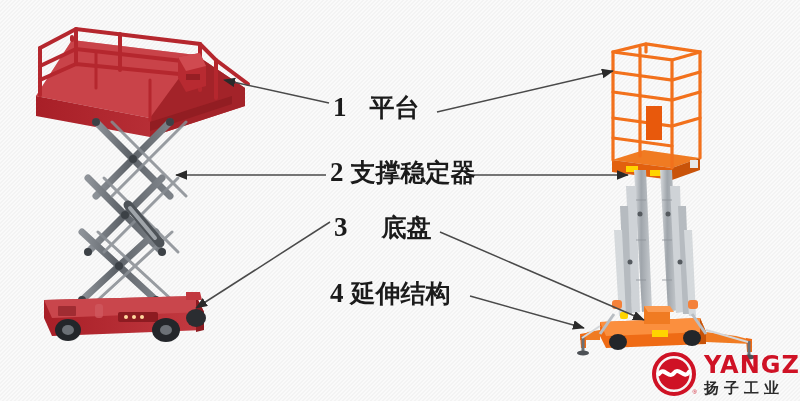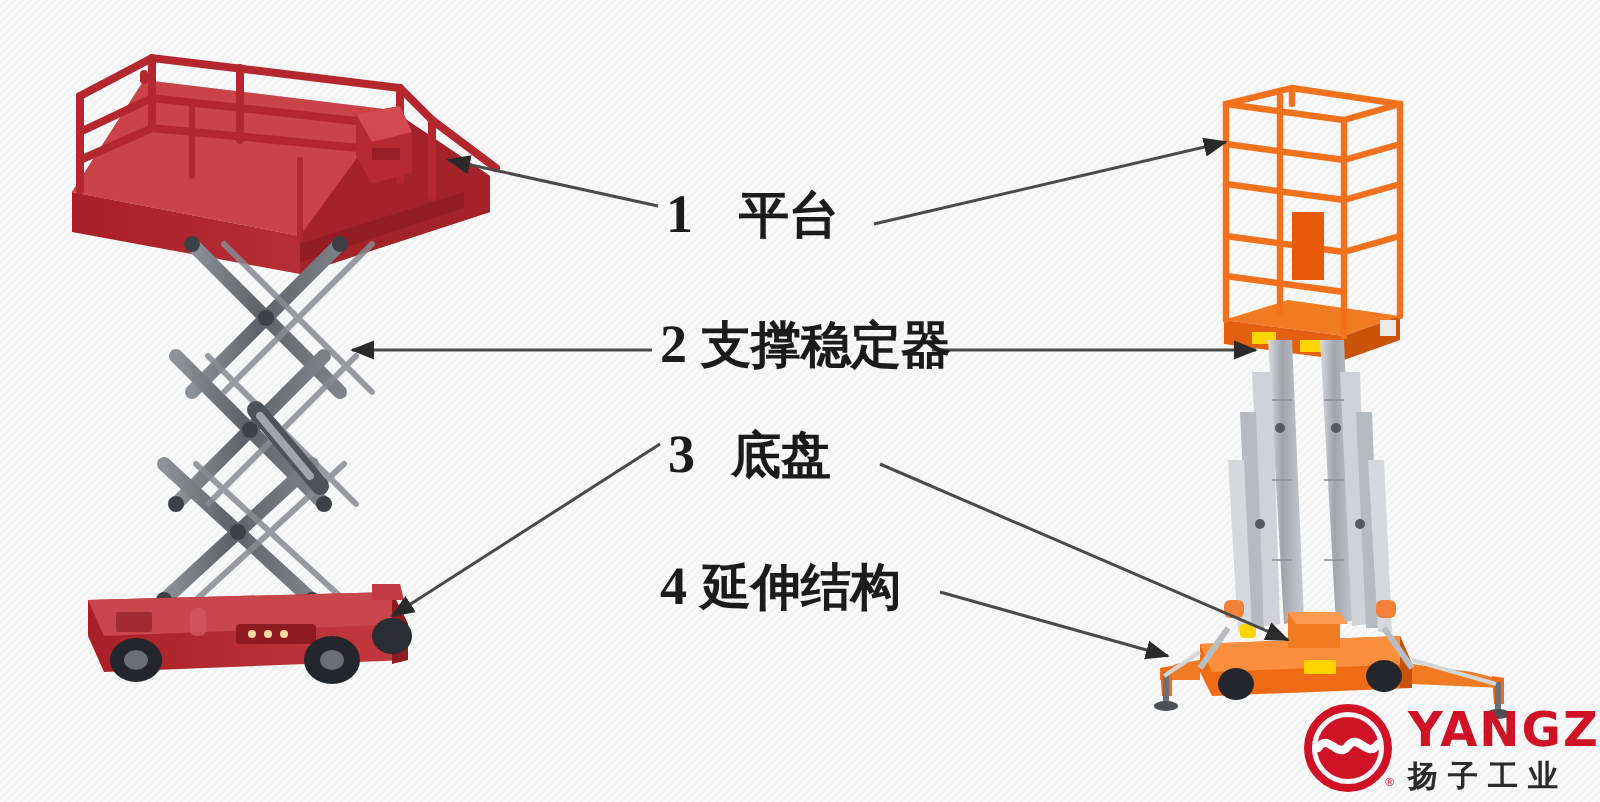--- a/index.html
+++ b/index.html
@@ -20,21 +20,21 @@
   
   .callout{position:absolute;display:flex;align-items:center;white-space:nowrap;
     color:#1b1b1b;font-weight:bold;z-index:20;}
   .callout .num{font-size:27px;font-family:"Liberation Serif","DejaVu Serif",serif;font-weight:bold;letter-spacing:0;}
   .callout .txt{font-size:25px;font-family:Liberation Sans, sans-serif;font-weight:bold;}
   #cal1{left:333px;top:91px;}
   #cal1 .txt{margin-left:23px;}
   #cal2{left:330px;top:156px;}
   #cal2 .txt{margin-left:7px;}
   #cal3{left:334px;top:211px;}
-  #cal3 .txt{margin-left:18px;}
+  #cal3 .txt{margin-left:34px;}
   #cal4{left:330px;top:277px;}
   #cal4 .txt{margin-left:7px;}
 
   
   #logo{position:absolute;left:652px;top:352px;display:flex;align-items:center;z-index:30;}
   #logo .mark{width:44px;height:44px;position:relative;}
   #logo .wordmark{margin-left:8px;display:flex;flex-direction:column;justify-content:center;}
   #logo .en{font-size:24px;font-weight:bold;color:#cf1225;letter-spacing:1px;
       font-family:"DejaVu Sans",sans-serif;line-height:1;}
   #logo .cn{font-size:15px;font-weight:bold;color:#2b2b2b;letter-spacing:5px;

